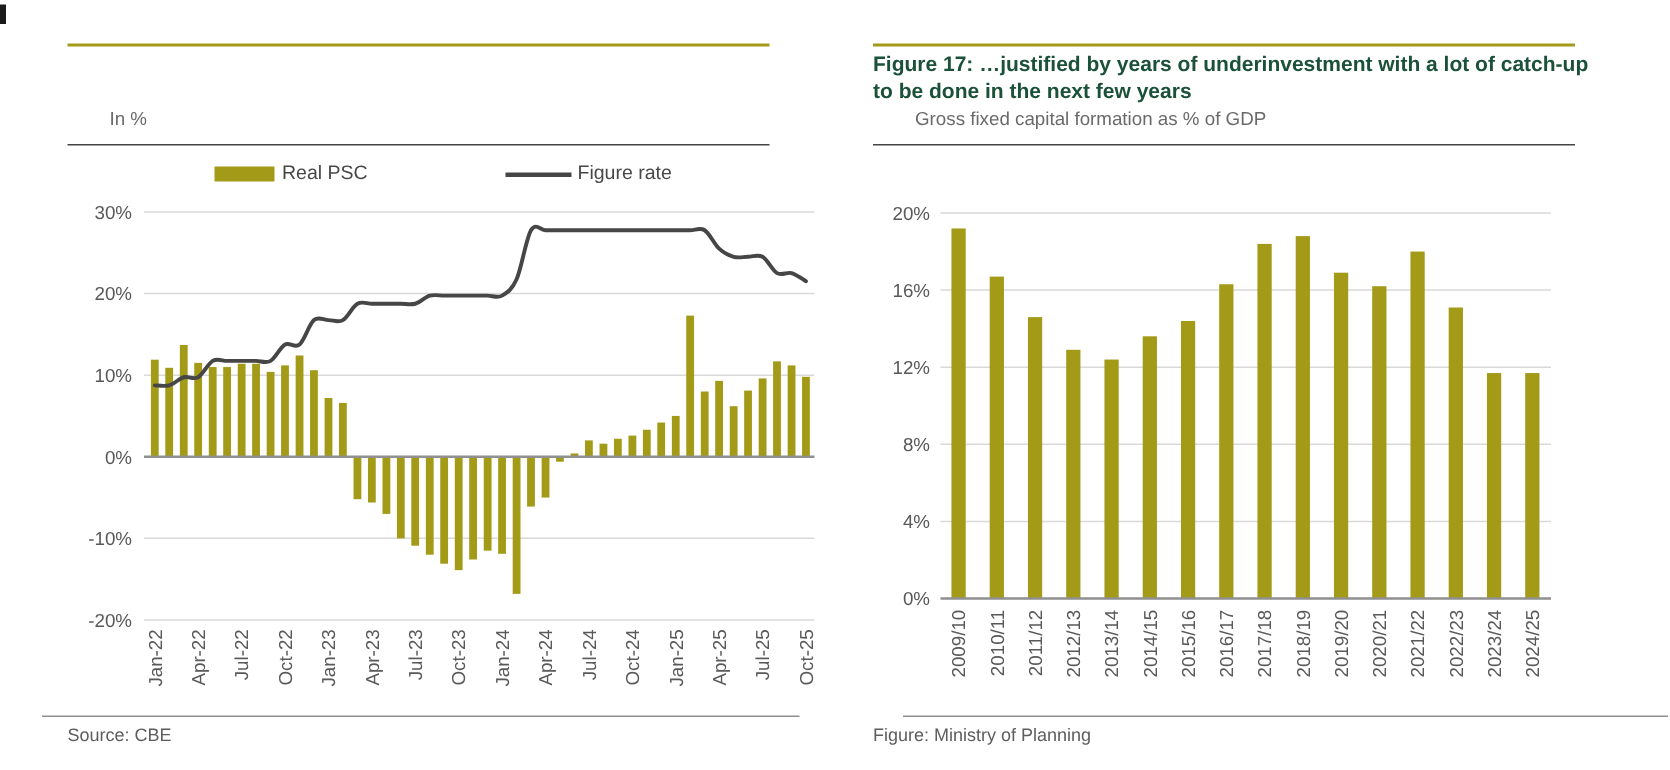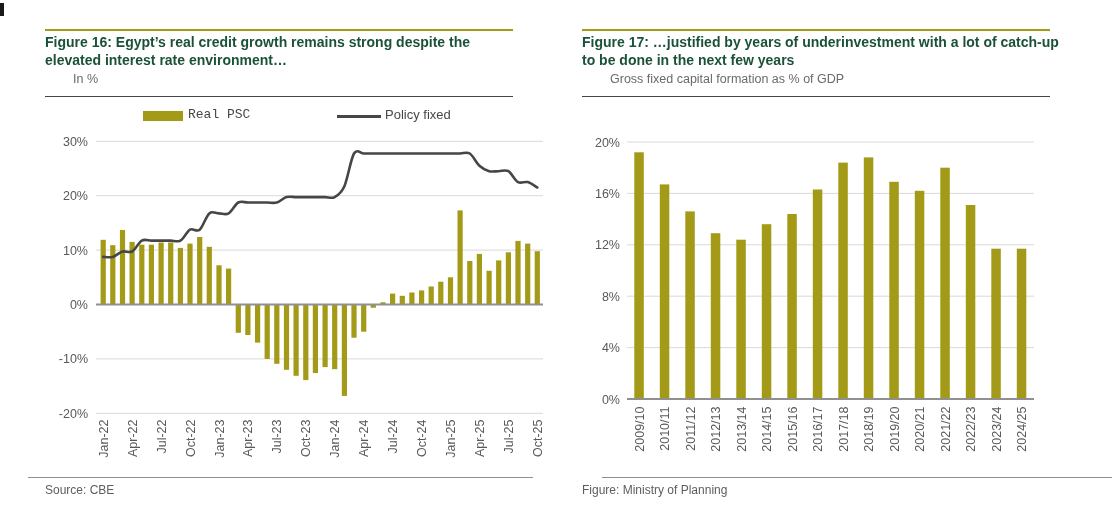--- a/index.html
+++ b/index.html
@@ -18,49 +18,48 @@
   .panel.right .fig-title{left:5px;}
   .fig-subtitle{position:absolute;top:72px;font-size:12.5px;color:#6a6a6a;margin-left:28px;}
   .panel.left .fig-subtitle{left:45px;}
   .panel.right .fig-subtitle{left:5px;}
   .header-rule{position:absolute;top:96px;height:1px;background:#454545;}
   .panel.left .header-rule{left:45px;width:468px;}
   .panel.right .header-rule{left:5px;width:468px;}
   .legend{position:absolute;left:0;top:104px;width:556px;height:22px;}
   .leg-swatch-bar{position:absolute;left:143px;top:7px;width:40px;height:10px;background:#a39a18;}
   .leg-label{position:absolute;top:3px;font-size:13px;color:#474747;}
-  .leg-label.first{left:188px;font-family:Liberation Mono, monospace;}
+  .leg-label.first{left:188px;}
   .leg-swatch-line{position:absolute;left:337px;top:11px;width:44px;height:3px;background:#464646;}
   .leg-label.second{left:385px;}
   .chart-svg{position:absolute;left:0;top:100px;}
   .source-rule{position:absolute;top:477px;height:1px;background:#8f8f8f;}
   .panel.left .source-rule{left:28px;width:505px;}
   .panel.right .source-rule{left:25px;width:510px;}
   .source-text{position:absolute;top:483px;font-size:12px;color:#5d5d5d;text-align:right;}
   .panel.left .source-text{left:45px;}
   .panel.right .source-text{left:5px;}
   .tick{font-family:"Liberation Sans", sans-serif;font-size:12.5px;fill:#595959;}
 </style>
 </head>
 <body>
 
 <div class="page">
   <div class="corner-mark"></div>
 
   <section class="panel left">
     <div class="top-rule"></div>
-    <h2 class="fig-title" style="margin:0">Figure 16: Egypt’s real credit growth remains strong despite the elevated interest rate environment…</h2>
     <div class="fig-subtitle">In %</div>
     <div class="header-rule"></div>
 
     <div class="legend">
       <span class="leg-swatch-bar"></span>
       <span class="leg-label first">Real PSC</span>
       <span class="leg-swatch-line"></span>
-      <span class="leg-label second">Policy fixed</span>
+      <span class="leg-label second">Figure rate</span>
     </div>
 
     <svg id="chart16" class="chart-svg" width="556" height="377" viewBox="0 0 556 377">
         <line x1="96" x2="543" y1="41.3" y2="41.3" stroke="#d9d9d9" stroke-width="1"></line>
         <text x="88" y="45.8" text-anchor="end" class="tick">30%</text>
         <line x1="96" x2="543" y1="95.7" y2="95.7" stroke="#d9d9d9" stroke-width="1"></line>
         <text x="88" y="100.2" text-anchor="end" class="tick">20%</text>
         <line x1="96" x2="543" y1="150.1" y2="150.1" stroke="#d9d9d9" stroke-width="1"></line>
         <text x="88" y="154.6" text-anchor="end" class="tick">10%</text>
         <line x1="96" x2="543" y1="204.5" y2="204.5" stroke="#d9d9d9" stroke-width="1"></line>

